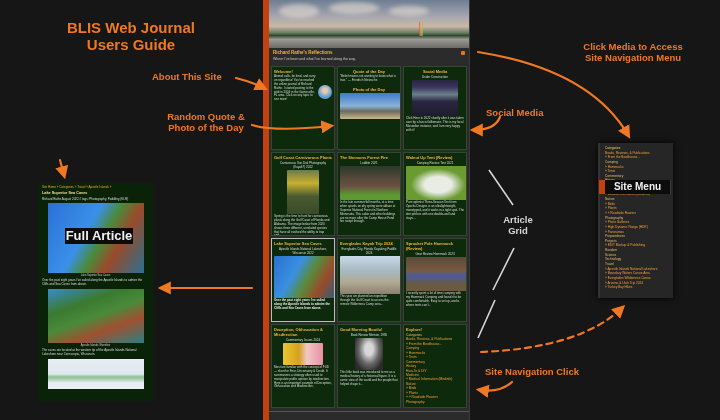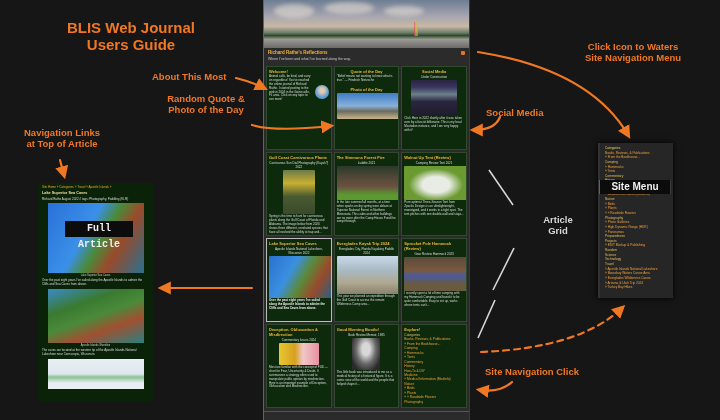--- a/index.html
+++ b/index.html
@@ -1,32 +1,32 @@
 <!DOCTYPE html>
 <html><head>
 <meta charset="utf-8">
 <style>
   * { box-sizing: border-box; margin: 0; padding: 0; }
   html, body { width: 720px; height: 420px; overflow: hidden; background: #161616; font-family: "Liberation Sans", sans-serif; }
   .stage { position: relative; width: 640px; height: 420px; background: #161616; }
   .callout { position: absolute; color: #f07823; font-weight: bold; text-align: center; line-height: 1.15; font-family: "Liberation Sans", sans-serif; }
-  .callout.white { color: #d8d8d8; margin-left: 40px; }
+  .callout.white { color: #d8d8d8; }
   .title { left: 66px; top: 19px; font-size: 15px; width: 130px; }
   .c-about { left: 152px; top: 72px; font-size: 9.5px; }
-  .c-random { left: 162px; top: 94px; font-size: 9.5px; width: 88px; text-align: center; }
+  .c-random { left: 162px; top: 112px; font-size: 9.5px; width: 88px; text-align: center; }
   .c-navlinks { left: 22px; top: 128px; font-size: 9.5px; width: 80px; }
   .c-click { left: 188px; top: 240px; font-size: 9.5px; width: 60px; }
   .c-icon { left: 578px; top: 42px; font-size: 9.5px; width: 110px; }
   .c-social { left: 486px; top: 108px; font-size: 9.5px; }
   .c-grid { left: 498px; top: 215px; font-size: 9.5px; width: 40px; }
   .c-sitenav { left: 485px; top: 367px; font-size: 9.5px; }
   svg.arrows { position: absolute; left: 0; top: 0; width: 720px; height: 420px; pointer-events: none; }
 
   
-  .site { position: absolute; left: 263px; top: 0; width: 207px; height: 420px; background: #2b2b2b; border-left: 1px solid #c2410c; border-right: 1px solid #3a3a3a; }
+  .site { position: absolute; left: 263px; top: 0; width: 207px; height: 420px; background: #2b2b2b; border-left: 6px solid #c2410c; border-right: 1px solid #3a3a3a; }
   .banner { height: 48px; background: linear-gradient(180deg,#6e7e93 0%,#a8a7b0 35%,#c9b8a5 55%,#6c7f6a 68%,#2f4a2a 74%,#9c9a96 82%,#6b6a66 100%); position: relative; }
   .banner .cloud { position: absolute; background: rgba(235,225,215,0.55); border-radius: 50%; filter: blur(2px); }
   .banner .rainbow { position: absolute; left: 150px; top: 22px; width: 4px; height: 14px; background: linear-gradient(90deg,#e25,#fb3,#6c6); opacity: .6; }
   .site-head { height: 18px; padding: 2px 4px; position: relative; }
   .site-title { color: #f2b73a; font-size: 4.5px; font-weight: bold; }
   .site-tag { color: #ccc; font-size: 3.5px; margin-top: 2px; }
   .menu-icon { position: absolute; right: 4px; top: 3px; width: 4px; height: 4px; background: #e47522; border-radius: 1px; }
   .grid { display: grid; grid-template-columns: repeat(3, 1fr); gap: 2px; padding: 0 2px; }
   .card { background: #0e2a0d; border: 1px solid #2f4a2c; height: 84px; padding: 2px; overflow: hidden; }
   .card.sel { border-color: #bbb; }
@@ -42,39 +42,38 @@
 
   
   .article { position: absolute; left: 38px; top: 183px; width: 115px; height: 218px; background: #0a2308; padding: 2px 4px; }
   .article .crumbs { color: #f2a23a; font-size: 3px; }
   .article .atitle { color: #f2e0a0; font-size: 3.8px; font-weight: bold; margin-top: 2px; }
   .article .meta { color: #ddd; font-size: 3px; margin-top: 2px; }
   .article .photo { margin: 2px auto 0; width: 96px; }
   .article .cap { color: #ccc; font-size: 2.6px; text-align: center; margin: 1px 0 2px; }
   .article .body { color: #ddd; font-size: 3px; line-height: 1.3; }
   .badge { position: absolute; background: #0c0c0c; color: #f0f0f0; font-weight: bold; font-family: "Liberation Sans", sans-serif; text-align: center; }
-  .badge.full { left: 65px; top: 221px; width: 68px; height: 16px; font-size: 10px; line-height: 16px; font-family: Liberation Mono, monospace; }
+  .badge.full { left: 65px; top: 228px; width: 68px; height: 16px; font-size: 13px; line-height: 16px; }
   .badge.site { left: 599px; top: 180px; width: 72px; height: 14px; font-size: 10px; line-height: 14px; }
 
   
   .sitemenu { position: absolute; left: 598px; top: 143px; width: 75px; height: 155px; background: #262626; border-left: 2px solid #333; padding: 3px 5px; overflow: hidden; box-shadow: 0 0 6px #000; }
   .sitemenu li { list-style: none; font-size: 3.2px; line-height: 1.45; color: #f2a23a; white-space: nowrap; }
   .sitemenu li.cat { color: #e0c060; }
   .sitemenu li.top { color: #f0d060; }
 </style>
 </head>
 <body>
 
 <div class="stage">
 
   <div class="callout title">BLIS Web Journal Users Guide</div>
-  <div class="callout c-about">About This Most</div>
+  <div class="callout c-about">About This Site</div>
   <div class="callout c-random">Random Quote &amp; Photo of the Day</div>
-  <div class="callout c-navlinks">Navigation Links at Top of Article</div>
-  <div class="callout c-icon">Click Icon to Waters Site Navigation Menu</div>
+  <div class="callout c-icon">Click Media to Access Site Navigation Menu</div>
   <div class="callout c-social">Social Media</div>
   <div class="callout white c-grid">Article Grid</div>
   <div class="callout c-sitenav">Site Navigation Click</div>
 
   <div class="site">
     <div class="banner">
       <div class="cloud" style="left:10px;top:4px;width:40px;height:14px;"></div>
       <div class="cloud" style="left:60px;top:2px;width:50px;height:12px;"></div>
       <div class="cloud" style="left:120px;top:6px;width:40px;height:10px;"></div>
       <div class="rainbow"></div>

